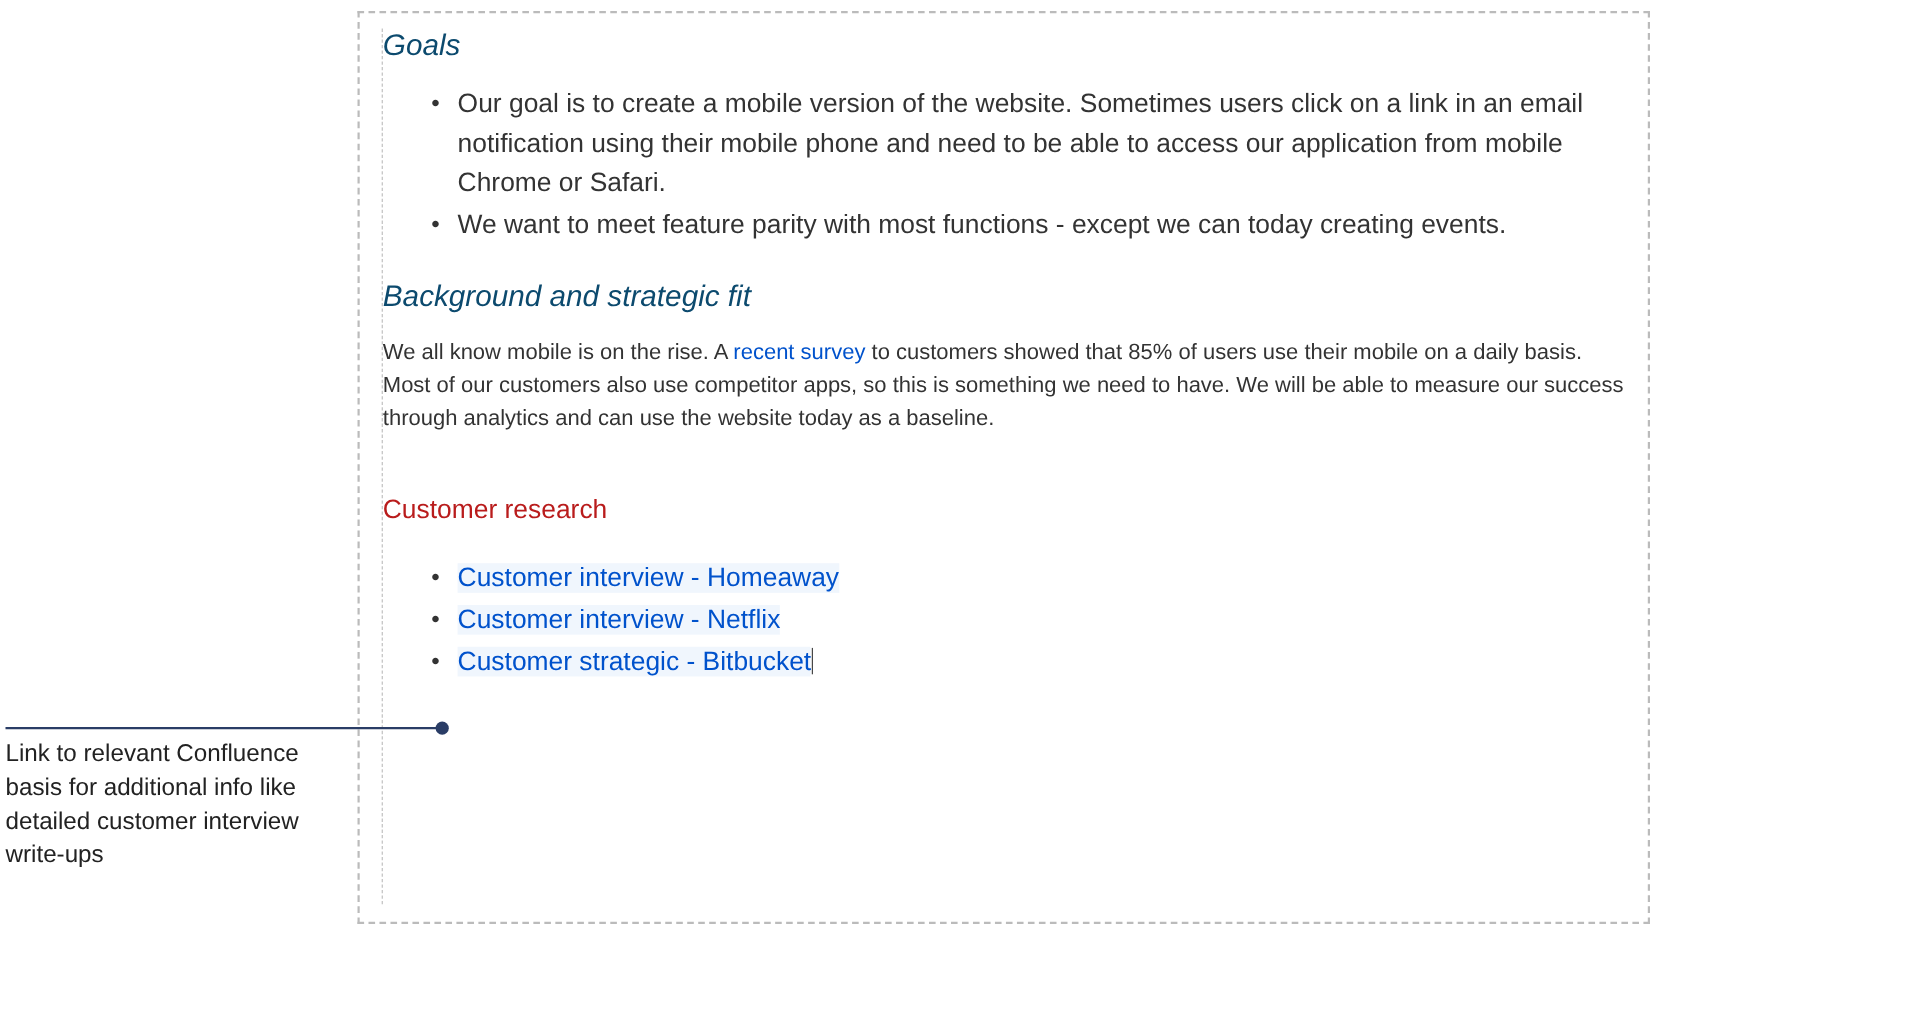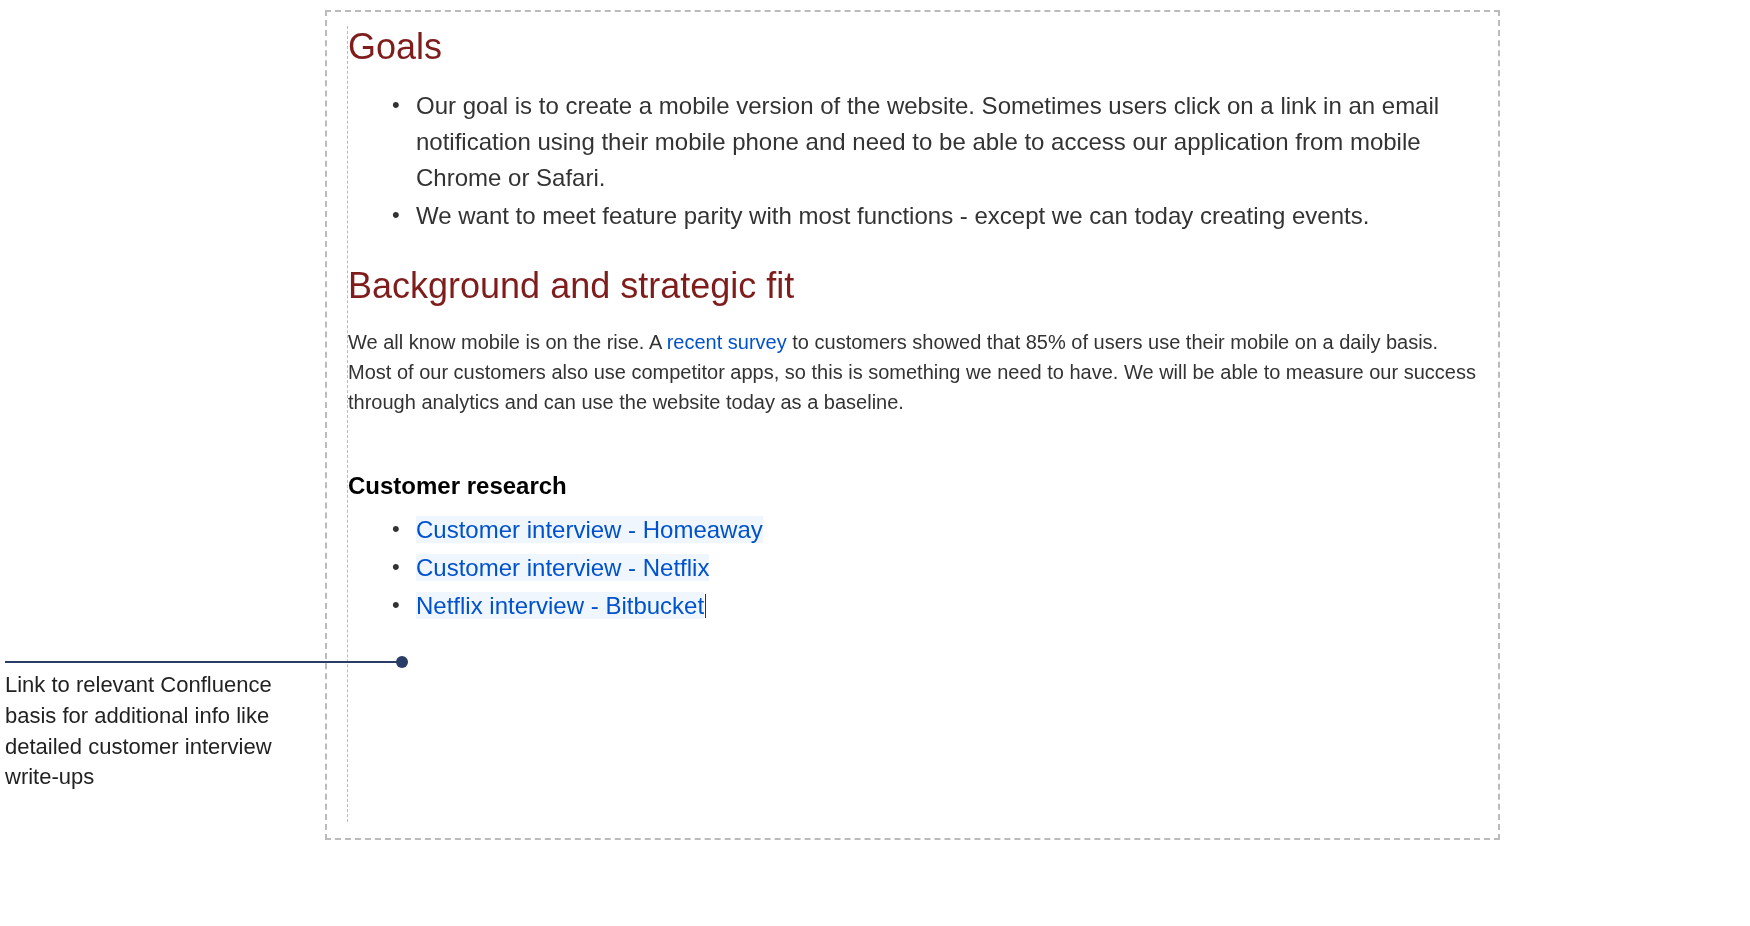--- a/index.html
+++ b/index.html
@@ -22,38 +22,39 @@
       height: 830px;
       border: 2px dashed #bbbbbb;
       padding: 10px 20px 20px 20px;
     }
     .inner-container {
       border-left: 1px dashed #bbbbbb;
       height: 100%;
       position: relative;
     }
     h1 {
-      font-size: 36px;
+      font-size: 27px;
       font-weight: 500;
-      color: #7f1d1d;
+      color: #0c4a6e;
       margin-bottom: 20px;
       margin-top: 0;
+      font-style: italic;
     }
     h1.goals {
       margin-top: 4px;
     }
     h1.background {
       margin-top: 31px;
     }
     h3 {
       font-size: 24px;
-      font-weight: 700;
-      color: #000000;
+      font-weight: 400;
+      color: #b91c1c;
       margin-top: 55px;
-      margin-bottom: 12px;
+      margin-bottom: 30px;
     }
     ul {
       list-style: none;
       padding-left: 68px;
     }
     ul li {
       position: relative;
       font-size: 24px;
       line-height: 1.5;
       color: #333333;
@@ -121,21 +122,21 @@
 
     <p>
       <span>We all know mobile is on the rise. A </span><a href="#">recent survey</a><span> to customers showed that 85% of users use their mobile on a daily basis. Most of our customers also use competitor apps, so this is something we need to have. We will be able to measure our success through analytics and can use the website today as a baseline.</span>
     </p>
 
     <h3>Customer research</h3>
 
     <ul>
       <li><a href="#" class="link-bg">Customer interview - Homeaway</a></li>
       <li><a href="#" class="link-bg">Customer interview - Netflix</a></li>
-      <li><a href="#" class="link-bg">Netflix interview - Bitbucket</a><span class="cursor"></span></li>
+      <li><a href="#" class="link-bg">Customer strategic - Bitbucket</a><span class="cursor"></span></li>
     </ul>
 
   </div>
 </div>
 
 <svg class="connector" width="420" height="60" style="left:0; top:624px;">
   <line x1="5" y1="38" x2="400" y2="38" stroke="#2a3d66" stroke-width="2"></line>
   <circle cx="402" cy="38" r="6" fill="#2a3d66"></circle>
 </svg>
 

